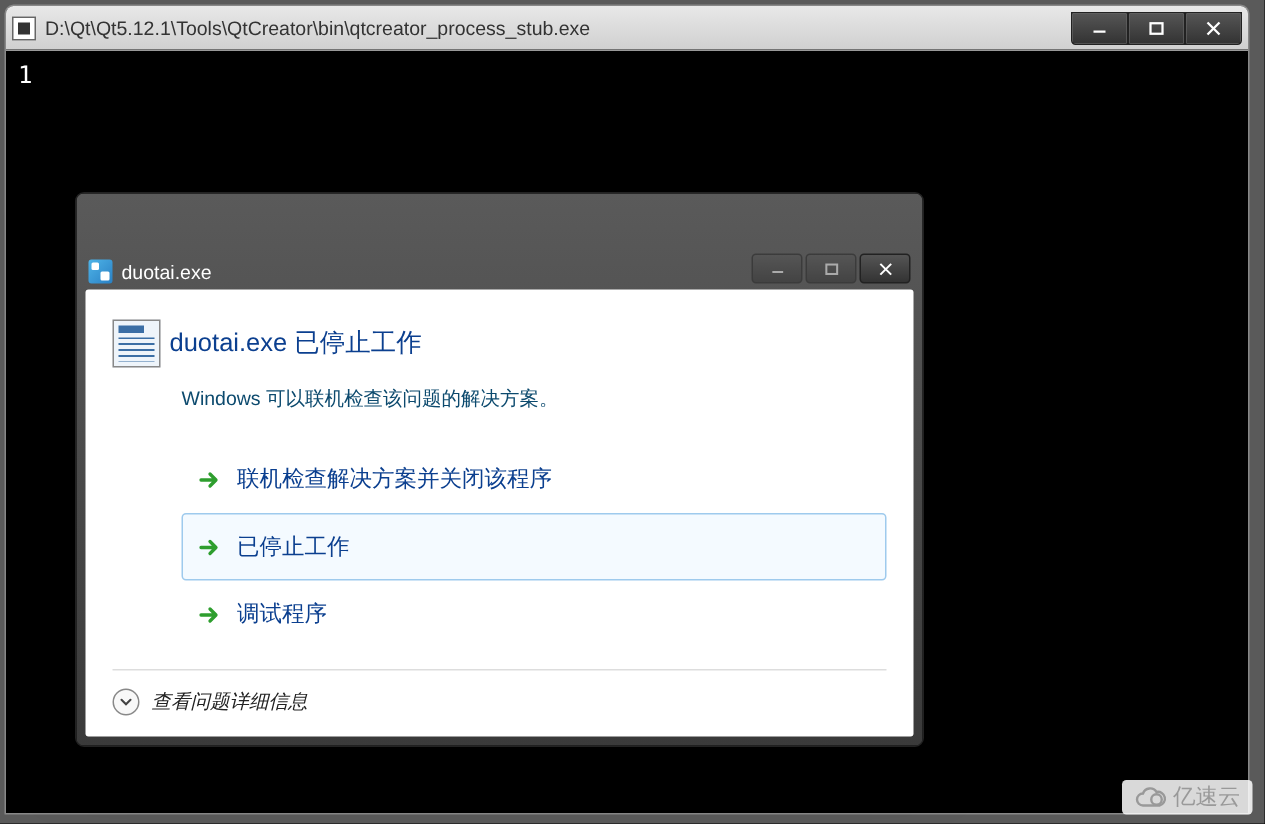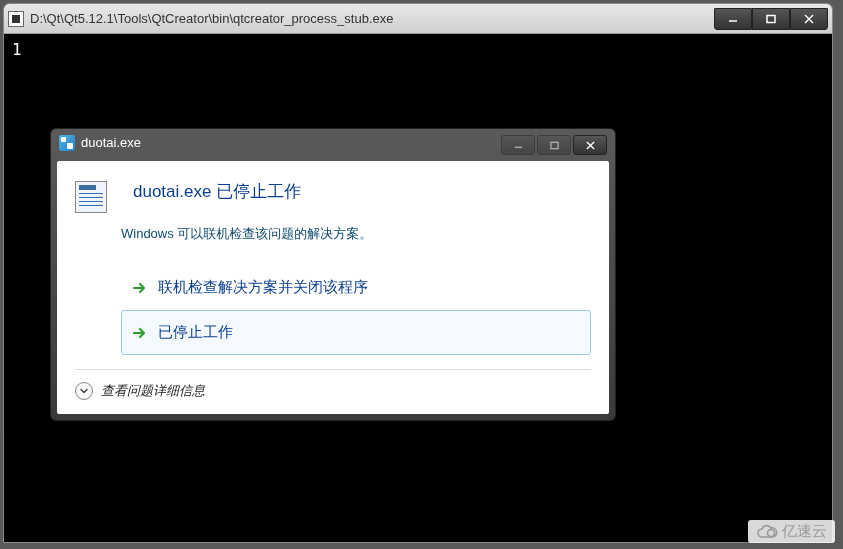--- a/index.html
+++ b/index.html
@@ -90,22 +90,23 @@
       width: 566px;
       background: linear-gradient(to bottom, #5a5a5a, #3a3a3a);
       border: 1px solid #222;
       border-radius: 6px;
       padding: 6px;
       box-shadow: 0 10px 40px rgba(0,0,0,0.6);
     }
     .dialog-titlebar {
       height: 26px;
       display: flex;
-      align-items: flex-start;
+      align-items: flex-end;
       padding: 0 2px 4px 2px;
+      margin-top: 32px;
     }
     .dialog-icon {
       width: 16px; height: 16px;
       background: linear-gradient(135deg, #4fb4e8, #2980c4);
       margin-right: 6px;
       border-radius: 2px;
       position: relative;
     }
     .dialog-icon::before {
       content: "";
@@ -146,22 +147,22 @@
     .dialog-win-btn.disabled { opacity: 0.5; cursor: default; }
     .dialog-win-btn svg { width: 11px; height: 9px; stroke: #fff; stroke-width: 1.5; fill: none; }
     
     .dialog-body {
       background: #fff;
       border-radius: 2px;
       padding: 20px 18px 14px 18px;
     }
     .dialog-header {
       display: flex;
-      align-items: flex-start;
-      gap: 26px;
+      align-items: center;
+      gap: 6px;
       margin-bottom: 12px;
     }
     .app-icon {
       width: 32px;
       height: 32px;
       border: 1px solid #888;
       background: #eef4fa;
       position: relative;
       flex-shrink: 0;
     }
@@ -328,20 +329,28 @@
         </span>
         <span class="action-label">联机检查解决方案并关闭该程序</span>
       </div>
       <div class="action-item highlighted">
         <span class="arrow-icon">
           <svg viewBox="0 0 16 16">
               <path d="M2 8 L11 8 M8 4 L12 8 L8 12" stroke="#2e9e2e" stroke-width="2.2" fill="none" stroke-linecap="round" stroke-linejoin="round"></path>
             </svg>
         </span>
         <span class="action-label">已停止工作</span>
+      </div>
+      <div class="action-item">
+        <span class="arrow-icon">
+          <svg viewBox="0 0 16 16">
+              <path d="M2 8 L11 8 M8 4 L12 8 L8 12" stroke="#2e9e2e" stroke-width="2.2" fill="none" stroke-linecap="round" stroke-linejoin="round"></path>
+            </svg>
+        </span>
+        <span class="action-label">调试程序</span>
       </div>
     </div>
     <div class="dialog-footer">
       <span class="chevron-circle">
         <svg viewBox="0 0 10 10">
             <path d="M2 3.5 L5 6.5 L8 3.5" stroke="#444" stroke-width="1.4" fill="none" stroke-linecap="round"></path>
           </svg>
       </span>
       <span class="footer-label">查看问题详细信息</span>
     </div>

